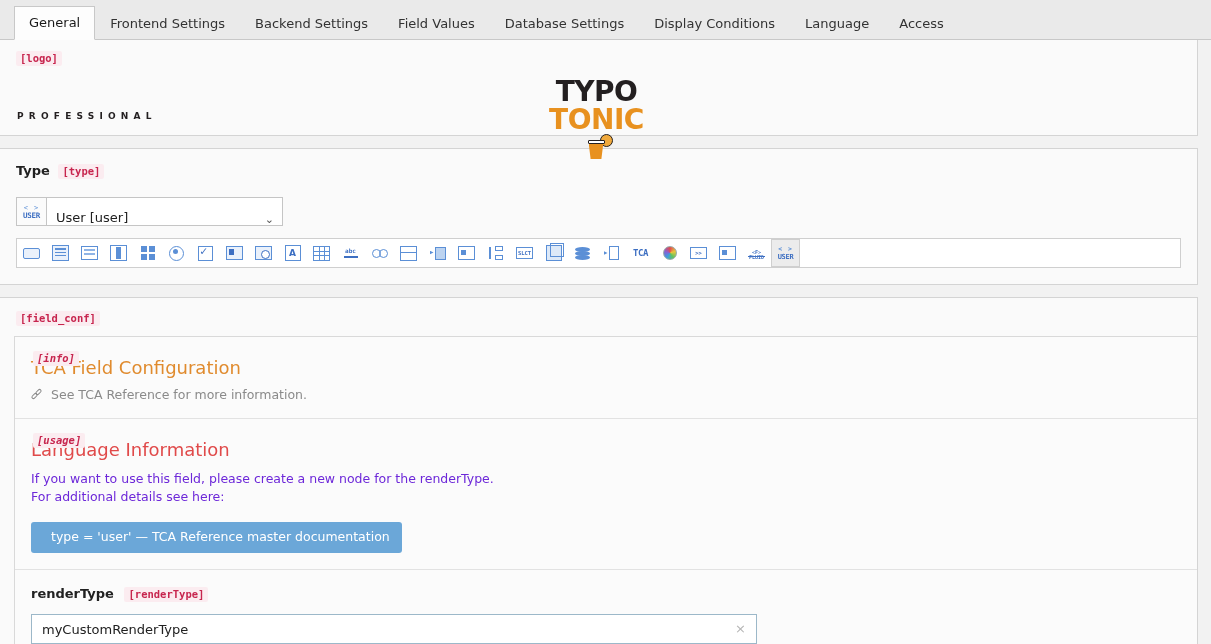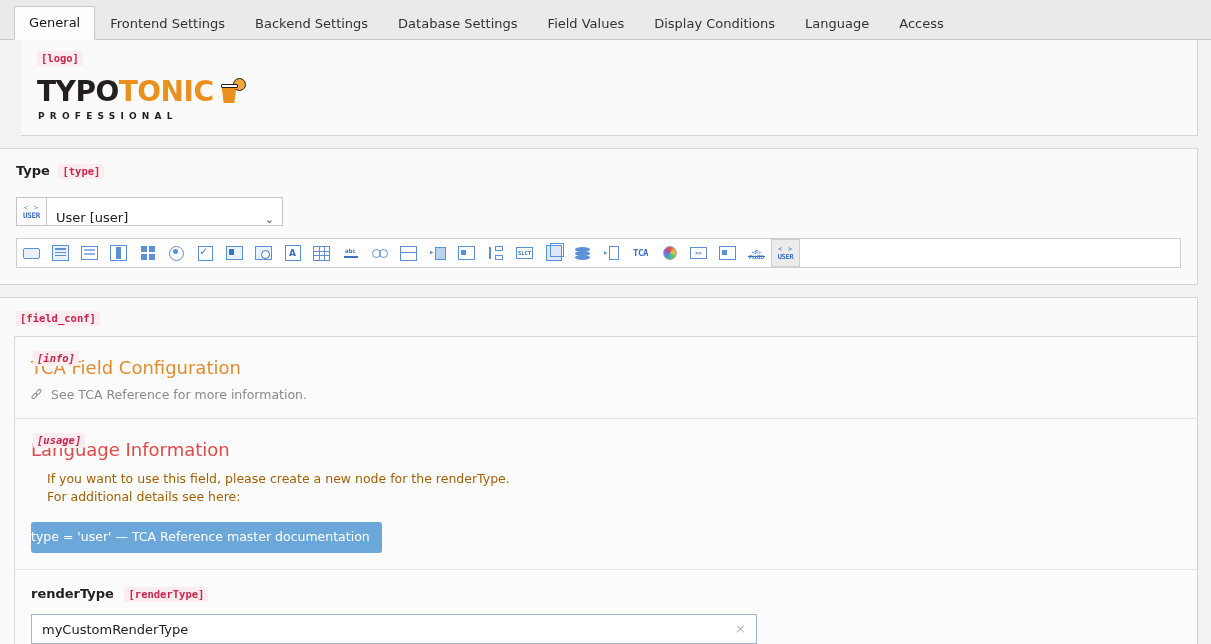--- a/index.html
+++ b/index.html
@@ -56,21 +56,20 @@
     border-left: none;
     border-right: 1px solid #d4d4d4;
     margin: 0 13px 0 0;
     box-sizing: border-box;
   }
 
   .panel-logo {
     border-top: none;
     padding: 10px 20px 14px 16px;
     margin-bottom: 12px;
-    margin-left: 21px;
   }
 
   .badge {
     display: inline-block;
     font-family: "DejaVu Sans Mono", "Liberation Mono", monospace;
     font-size: 10.5px;
     font-weight: bold;
     color: #c7254e;
     background: #fbecf0;
     padding: 1px 4px;
@@ -78,22 +77,23 @@
     line-height: 13px;
     vertical-align: middle;
   }
 
   
   .logo-wrap {
     margin-top: 12px;
   }
   .logo-line {
     display: flex;
-    align-items: flex-start;
+    align-items: center;
     height: 30px;
+    flex-direction: column;
   }
   .logo-typo {
     font-family: "DejaVu Sans", "Liberation Sans", sans-serif;
     font-size: 28px;
     font-weight: bold;
     letter-spacing: -0.5px;
     color: #231f20;
     line-height: 28px;
   }
   .logo-tonic {
@@ -401,30 +401,29 @@
     box-sizing: border-box;
     transform: rotate(-45deg);
   }
   .chain::before { left: 0px; top: 6px; }
   .chain::after { left: 4px; top: 2px; }
 
   .usage-text {
     margin-top: 9px;
     font-size: 12.5px;
     line-height: 18px;
-    color: #a16207;
-    margin-left: 16px;
+    color: #6d28d9;
   }
   .doc-btn {
     display: inline-block;
     margin-top: 16px;
     background: #6ba7d8;
     color: #fff;
     font-size: 12.5px;
-    padding: 8px 12px 9px 0;
+    padding: 8px 12px 9px 20px;
     border-radius: 3px;
     cursor: pointer;
     line-height: 14px;
   }
 
   .rt-label {
     font-size: 13px;
     font-weight: bold;
     color: #212121;
   }
@@ -457,22 +456,22 @@
     line-height: 14px;
   }
 </style>
 </head>
 <body>
 
 <div class="tabbar" id="tabbar">
     <div class="tab active">General</div>
     <div class="tab">Frontend Settings</div>
     <div class="tab">Backend Settings</div>
+    <div class="tab">Field Values</div>
     <div class="tab">Database Settings</div>
-    <div class="tab">Field Values</div>
     <div class="tab">Display Conditions</div>
     <div class="tab">Language</div>
     <div class="tab">Access</div>
   </div>
 
 <div class="page">
 
   <div class="panel panel-logo">
     <span class="badge">[logo]</span>
     <div class="logo-wrap">

